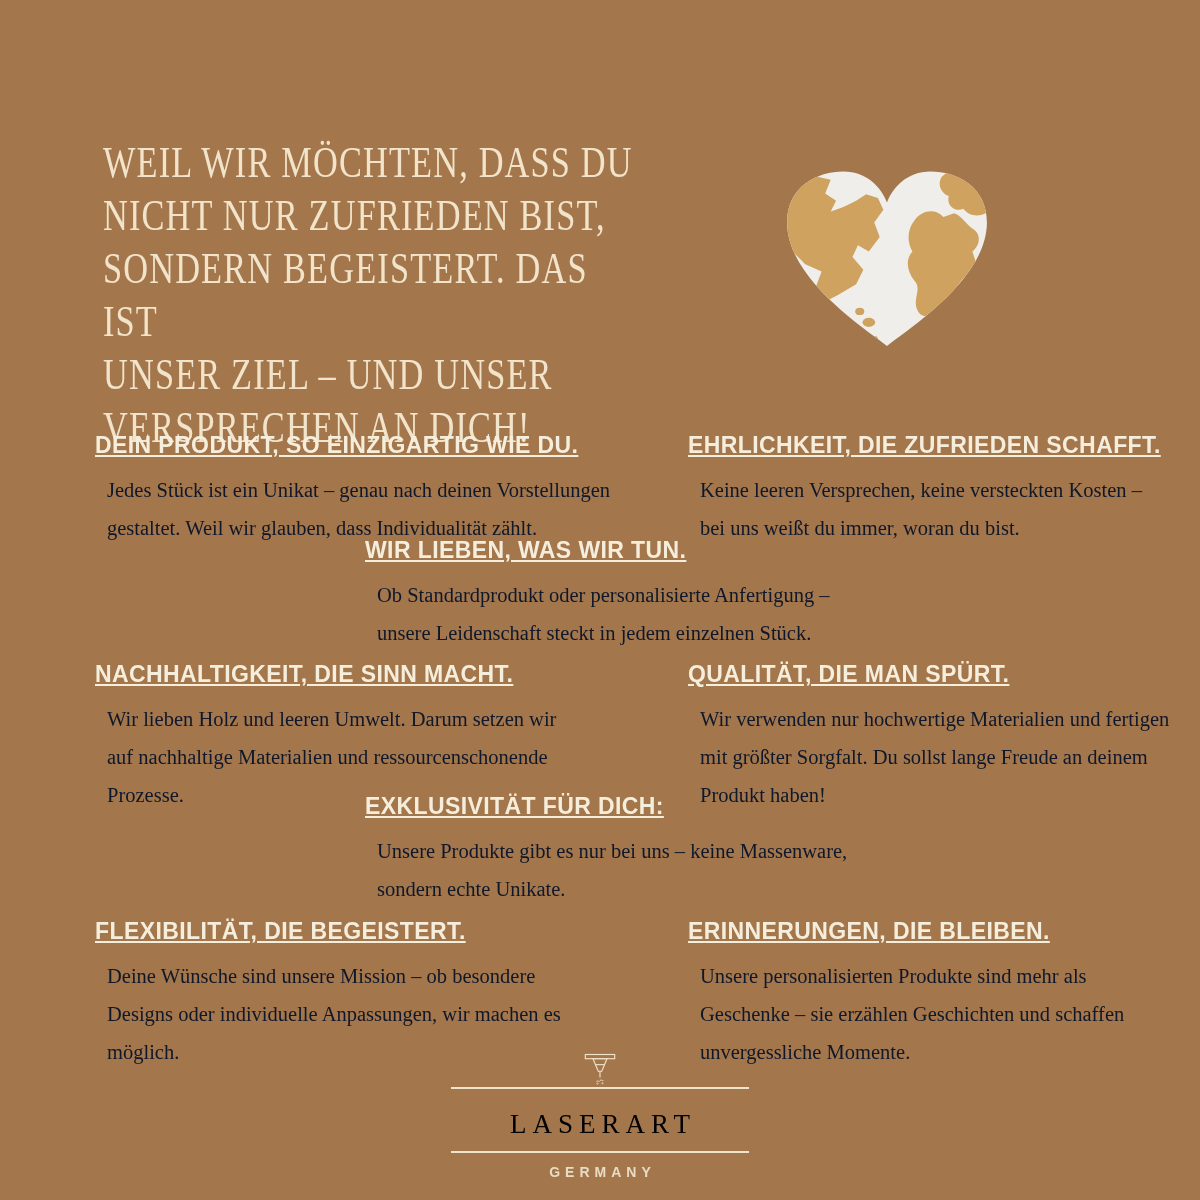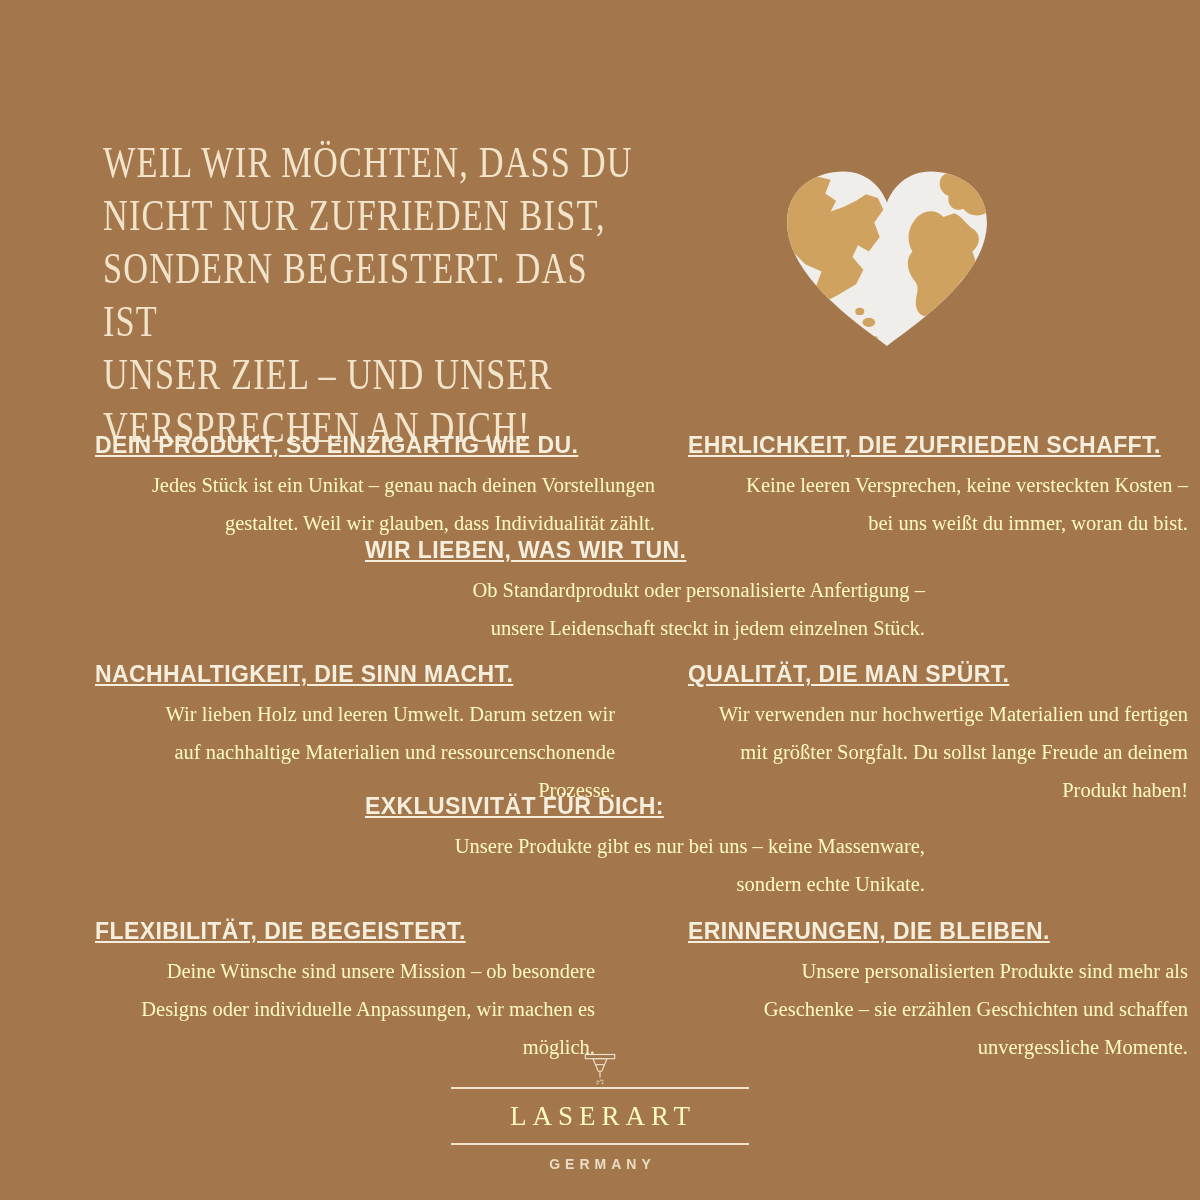--- a/index.html
+++ b/index.html
@@ -28,25 +28,24 @@
   
   .block{width:560px;}
   .block h3{
     margin:0 0 7px 0;
     font-family:"Liberation Sans",sans-serif;
     font-weight:700;font-size:23px;letter-spacing:0.4px;
     color:#f6eedc;
     text-decoration:underline;
   }
   .block p{
-    margin:0;
+    margin:12px;
     font-size:20.5px;line-height:38px;
-    color:#fef9c3;
+    color:#0f172a;
     white-space:pre-line;
-    text-align:right;
   }
   .b1{left:95px;top:432px;}
   .b2{left:688px;top:432px;width:500px;}
   .b3{left:365px;top:537px;}
   .b4{left:95px;top:661px;width:520px;}
   .b5{left:688px;top:661px;width:500px;}
   .b6{left:365px;top:793px;}
   .b7{left:95px;top:918px;width:500px;}
   .b8{left:688px;top:918px;width:500px;}
 
@@ -54,21 +53,21 @@
   .logo{
     left:0;right:0;top:1052px;
     display:flex;flex-direction:column;align-items:center;
     color:#f0e4cb;
   }
   .logo-icon{width:42px;height:40px;margin-bottom:-5px;}
   .rule{width:298px;height:2px;background:#f0e4cb;}
   .logo-name{
     font-family:"Liberation Serif",serif;
     font-size:27px;letter-spacing:6px;padding-left:6px;
-    margin:12px 0 0 0;color:#fef9c3;font-weight:400;
+    margin:20px 0 0 0;color:#000000;font-weight:400;
   }
   .rule.lower{margin-top:11px;}
   .logo-country{
     font-family:"Liberation Sans",sans-serif;
     font-size:14px;letter-spacing:5px;padding-left:5px;
     margin-top:11px;color:#e9dcc2;font-weight:700;
   }
 </style>
 </head>
 <body>

